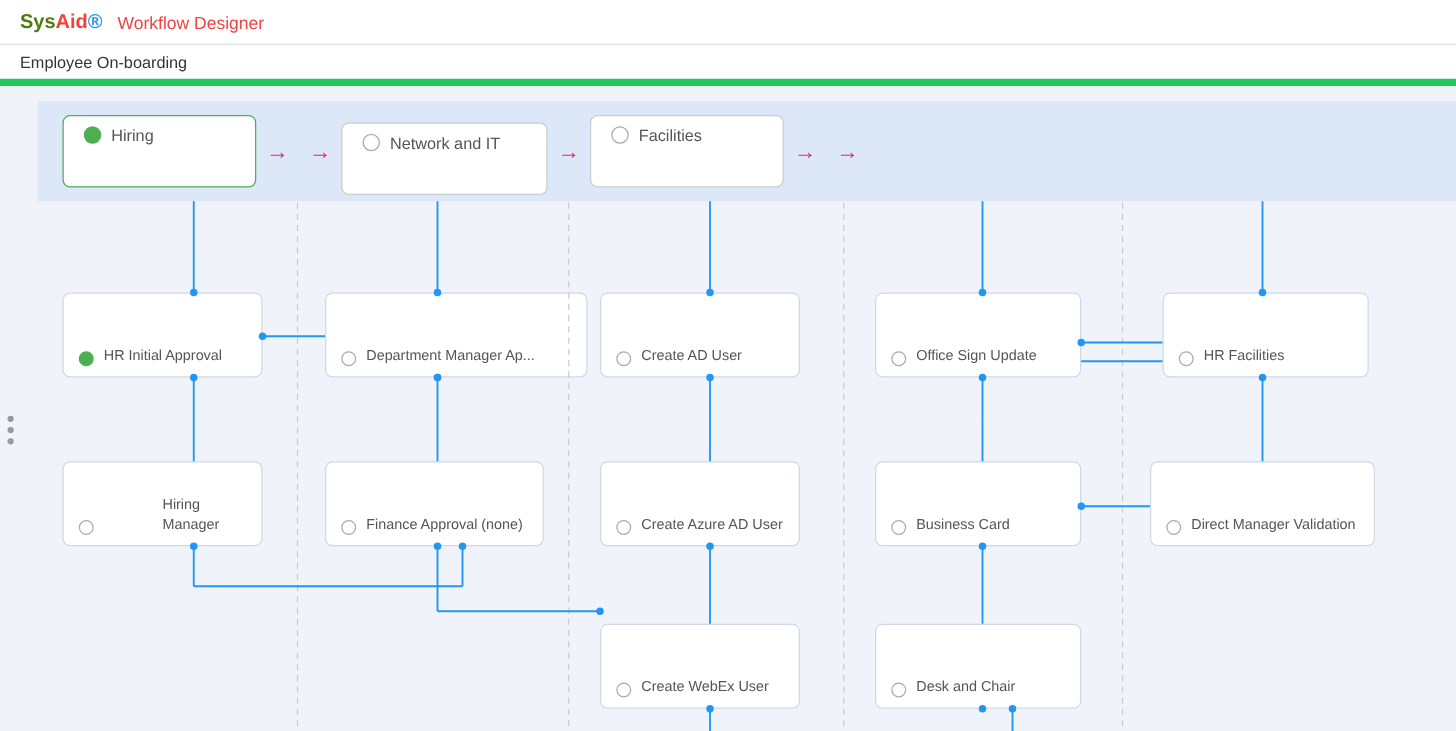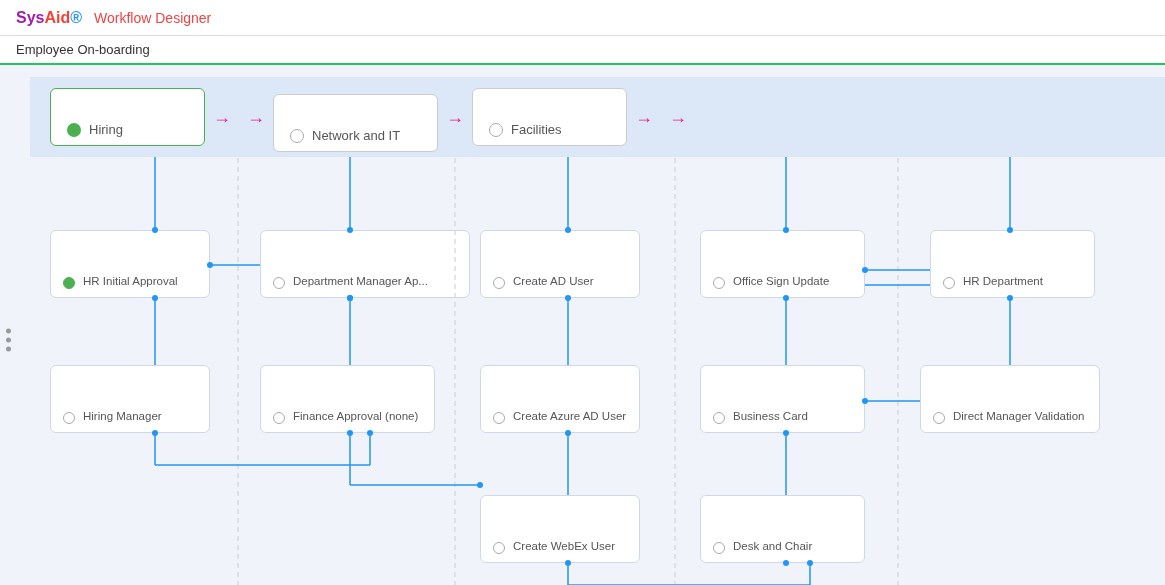--- a/index.html
+++ b/index.html
@@ -11,32 +11,32 @@
       padding: 8px 16px;
       border-bottom: 1px solid #e0e0e0;
       height: 36px;
     }
     #logo {
       font-weight: bold;
       font-size: 16px;
       color: #2196f3;
       margin-right: 12px;
     }
-    #logo span { color: #a21caf; }
+    #logo span { color: #4d7c0f; }
     #app-title {
       font-size: 14px;
       color: #ef4444;
     }
 
     #page-title {
       padding: 6px 16px;
       font-size: 13px;
       color: #333;
       font-weight: 500;
-      border-bottom: 2px solid #22c55e;
+      border-bottom: 6px solid #22c55e;
     }
 
     #canvas {
       position: relative;
       width: 1165px;
       height: 549px;
       background: #f0f4fa;
       overflow: hidden;
     }
 
@@ -54,21 +54,21 @@
     }
 
     .phase-box {
       background: #fff;
       border: 1.5px solid #ccc;
       border-radius: 6px;
       padding: 8px 16px;
       min-width: 155px;
       height: 58px;
       display: flex;
-      align-items: flex-end;
+      align-items: flex-start;
       position: relative;
     }
 
     .phase-box.active {
       border-color: #4caf50;
     }
 
     .phase-icon {
       width: 14px;
       height: 14px;
@@ -183,21 +183,21 @@
     <div class="phase-arrow">→</div>
 
     <div class="phase-arrow" style="margin-right:0;">→</div>
   </div>
 
   <div class="task-box" style="left:50px; top:165px;">
     <div class="task-icon green-filled"></div>
     <span class="task-label">HR Initial Approval</span>
   </div>
 
-  <div class="task-box" style="left:50px; top:300px;">
+  <div class="task-box" style="left:50px; top:300px;gap:47px;">
     <div class="task-icon"></div>
     <span class="task-label">Hiring Manager</span>
   </div>
 
   <div class="task-box" style="left:260px; top:165px; width:210px;">
     <div class="task-icon"></div>
     <span class="task-label">Department Manager Ap...</span>
   </div>
 
   <div class="task-box" style="left:260px; top:300px; width:175px;">
@@ -230,21 +230,21 @@
     <span class="task-label">Business Card</span>
   </div>
 
   <div class="task-box" style="left:700px; top:430px; width:165px;">
     <div class="task-icon"></div>
     <span class="task-label">Desk and Chair</span>
   </div>
 
   <div class="task-box" style="left:930px; top:165px; width:165px;">
     <div class="task-icon"></div>
-    <span class="task-label">HR Department</span>
+    <span class="task-label">HR Facilities</span>
   </div>
 
   <div class="task-box" style="left:920px; top:300px; width:180px;">
     <div class="task-icon"></div>
     <span class="task-label">Direct Manager Validation</span>
   </div>
 
   <svg id="connectors">
 
     <line x1="238" y1="93" x2="238" y2="549" stroke="#ccc" stroke-width="1" stroke-dasharray="5,4"></line>

